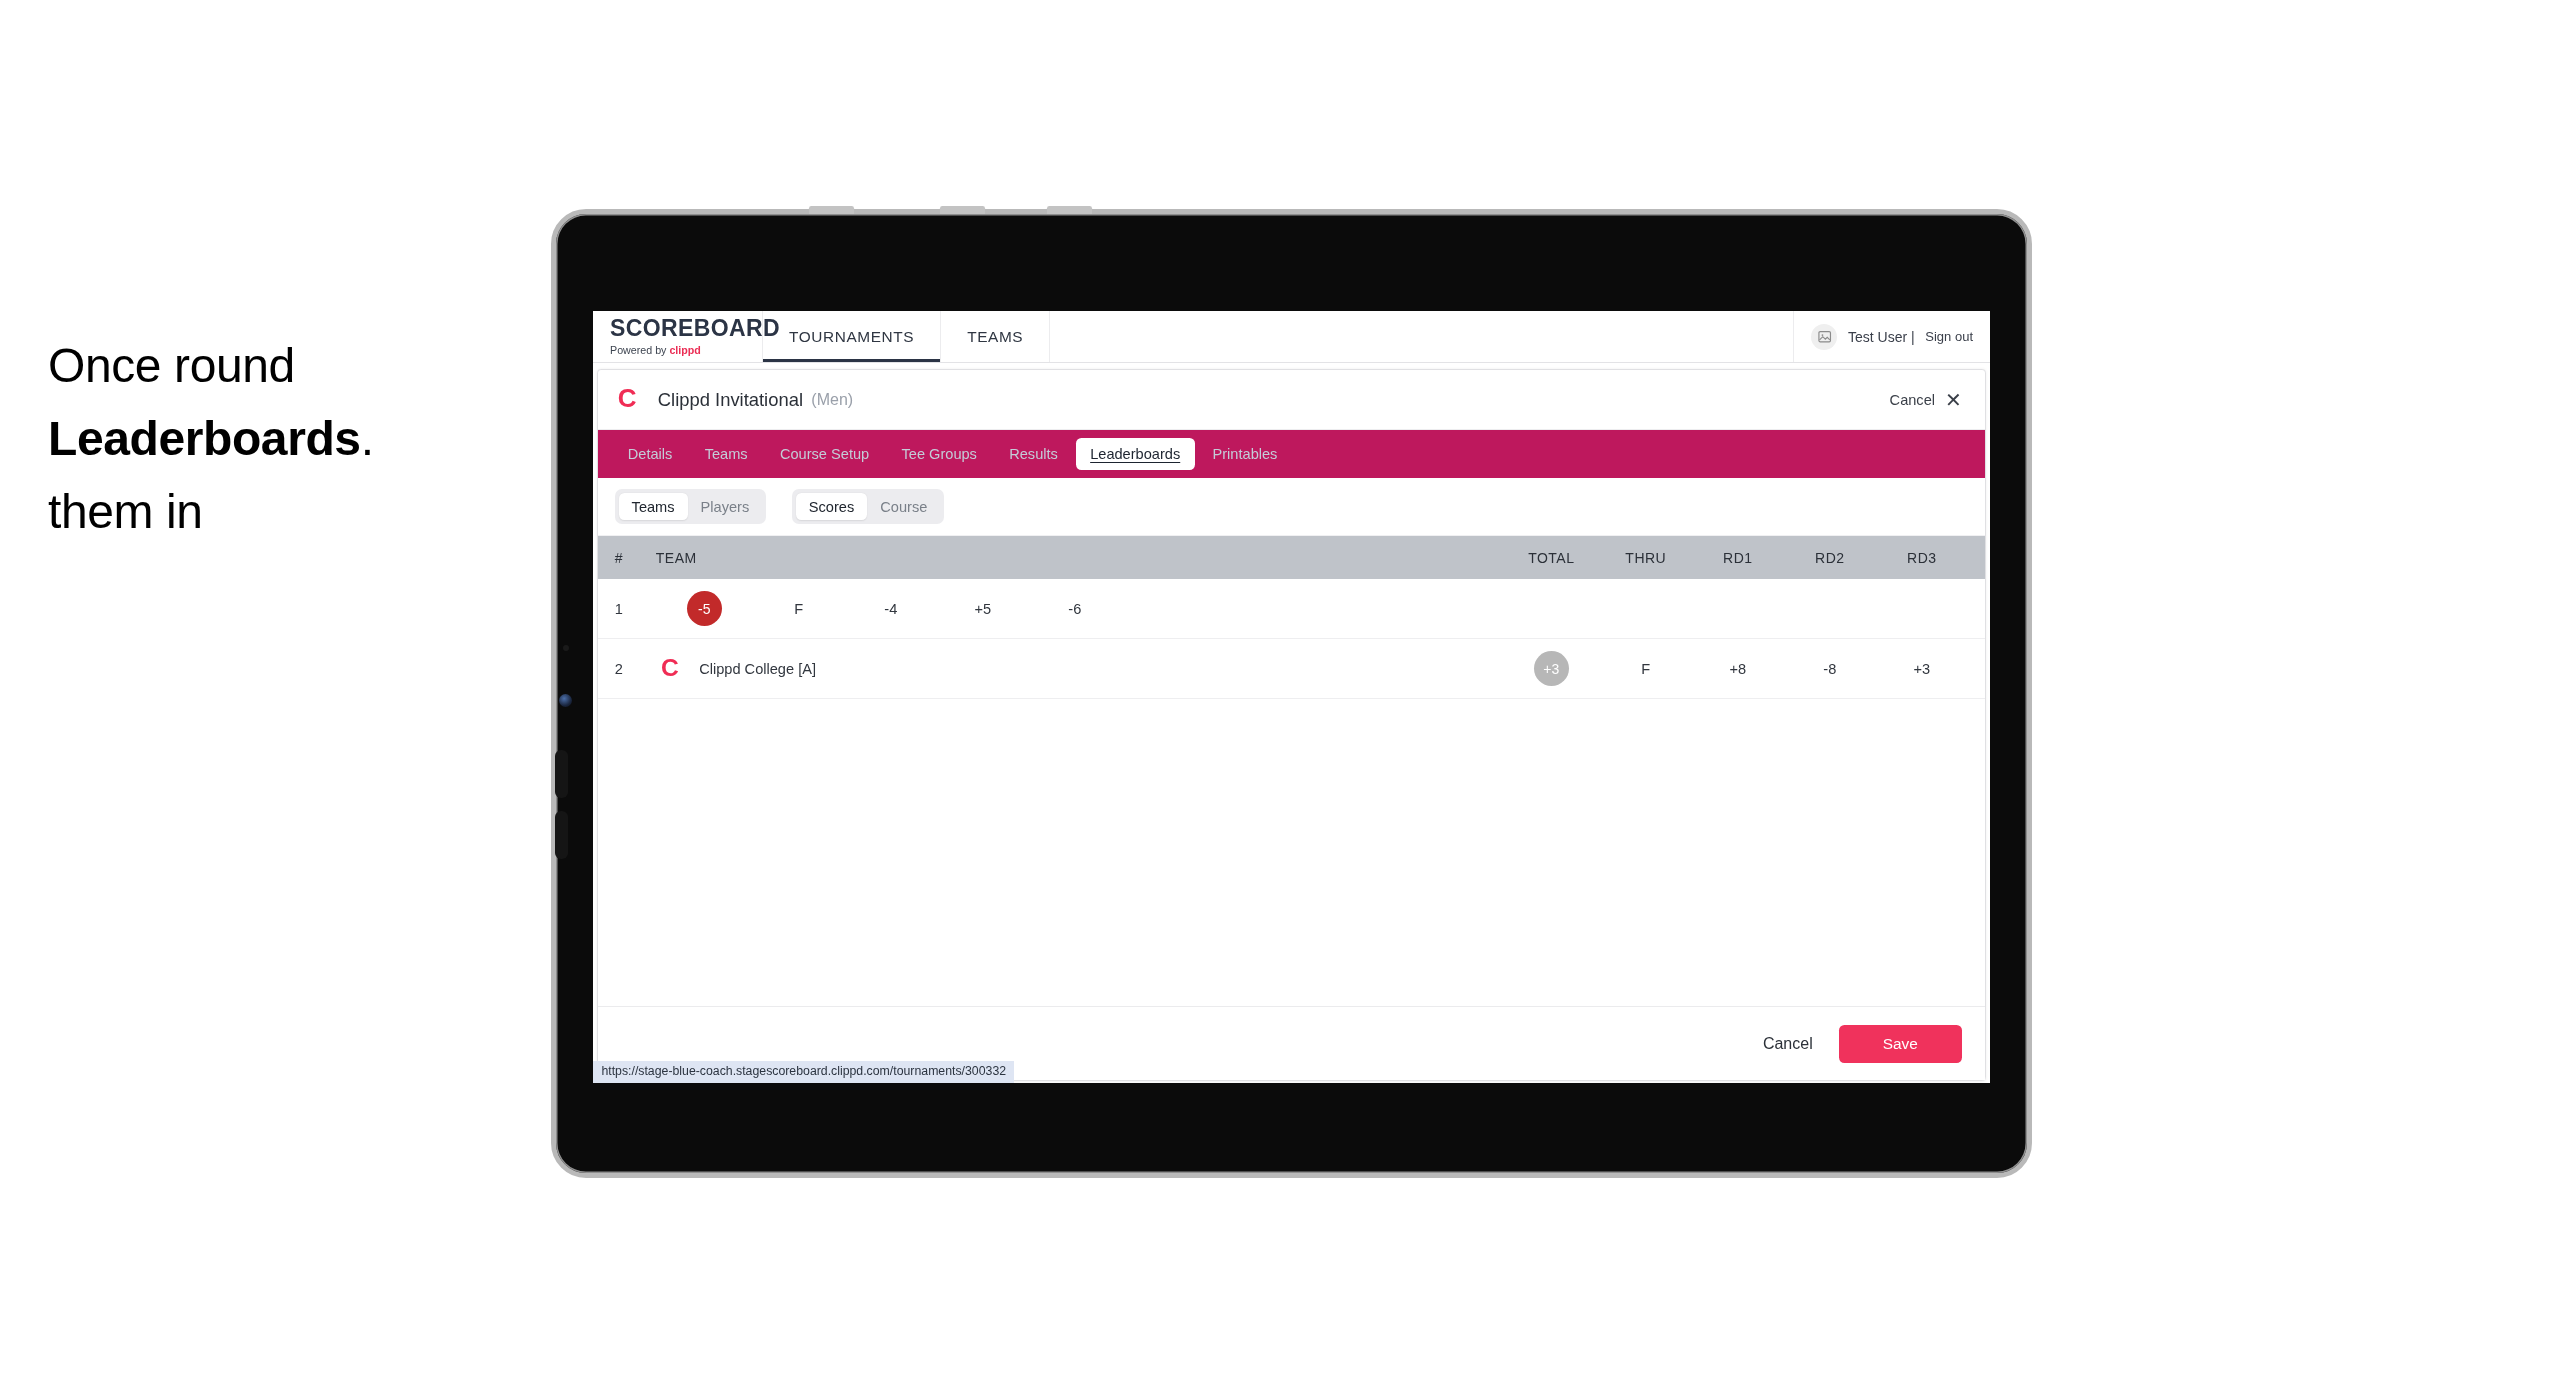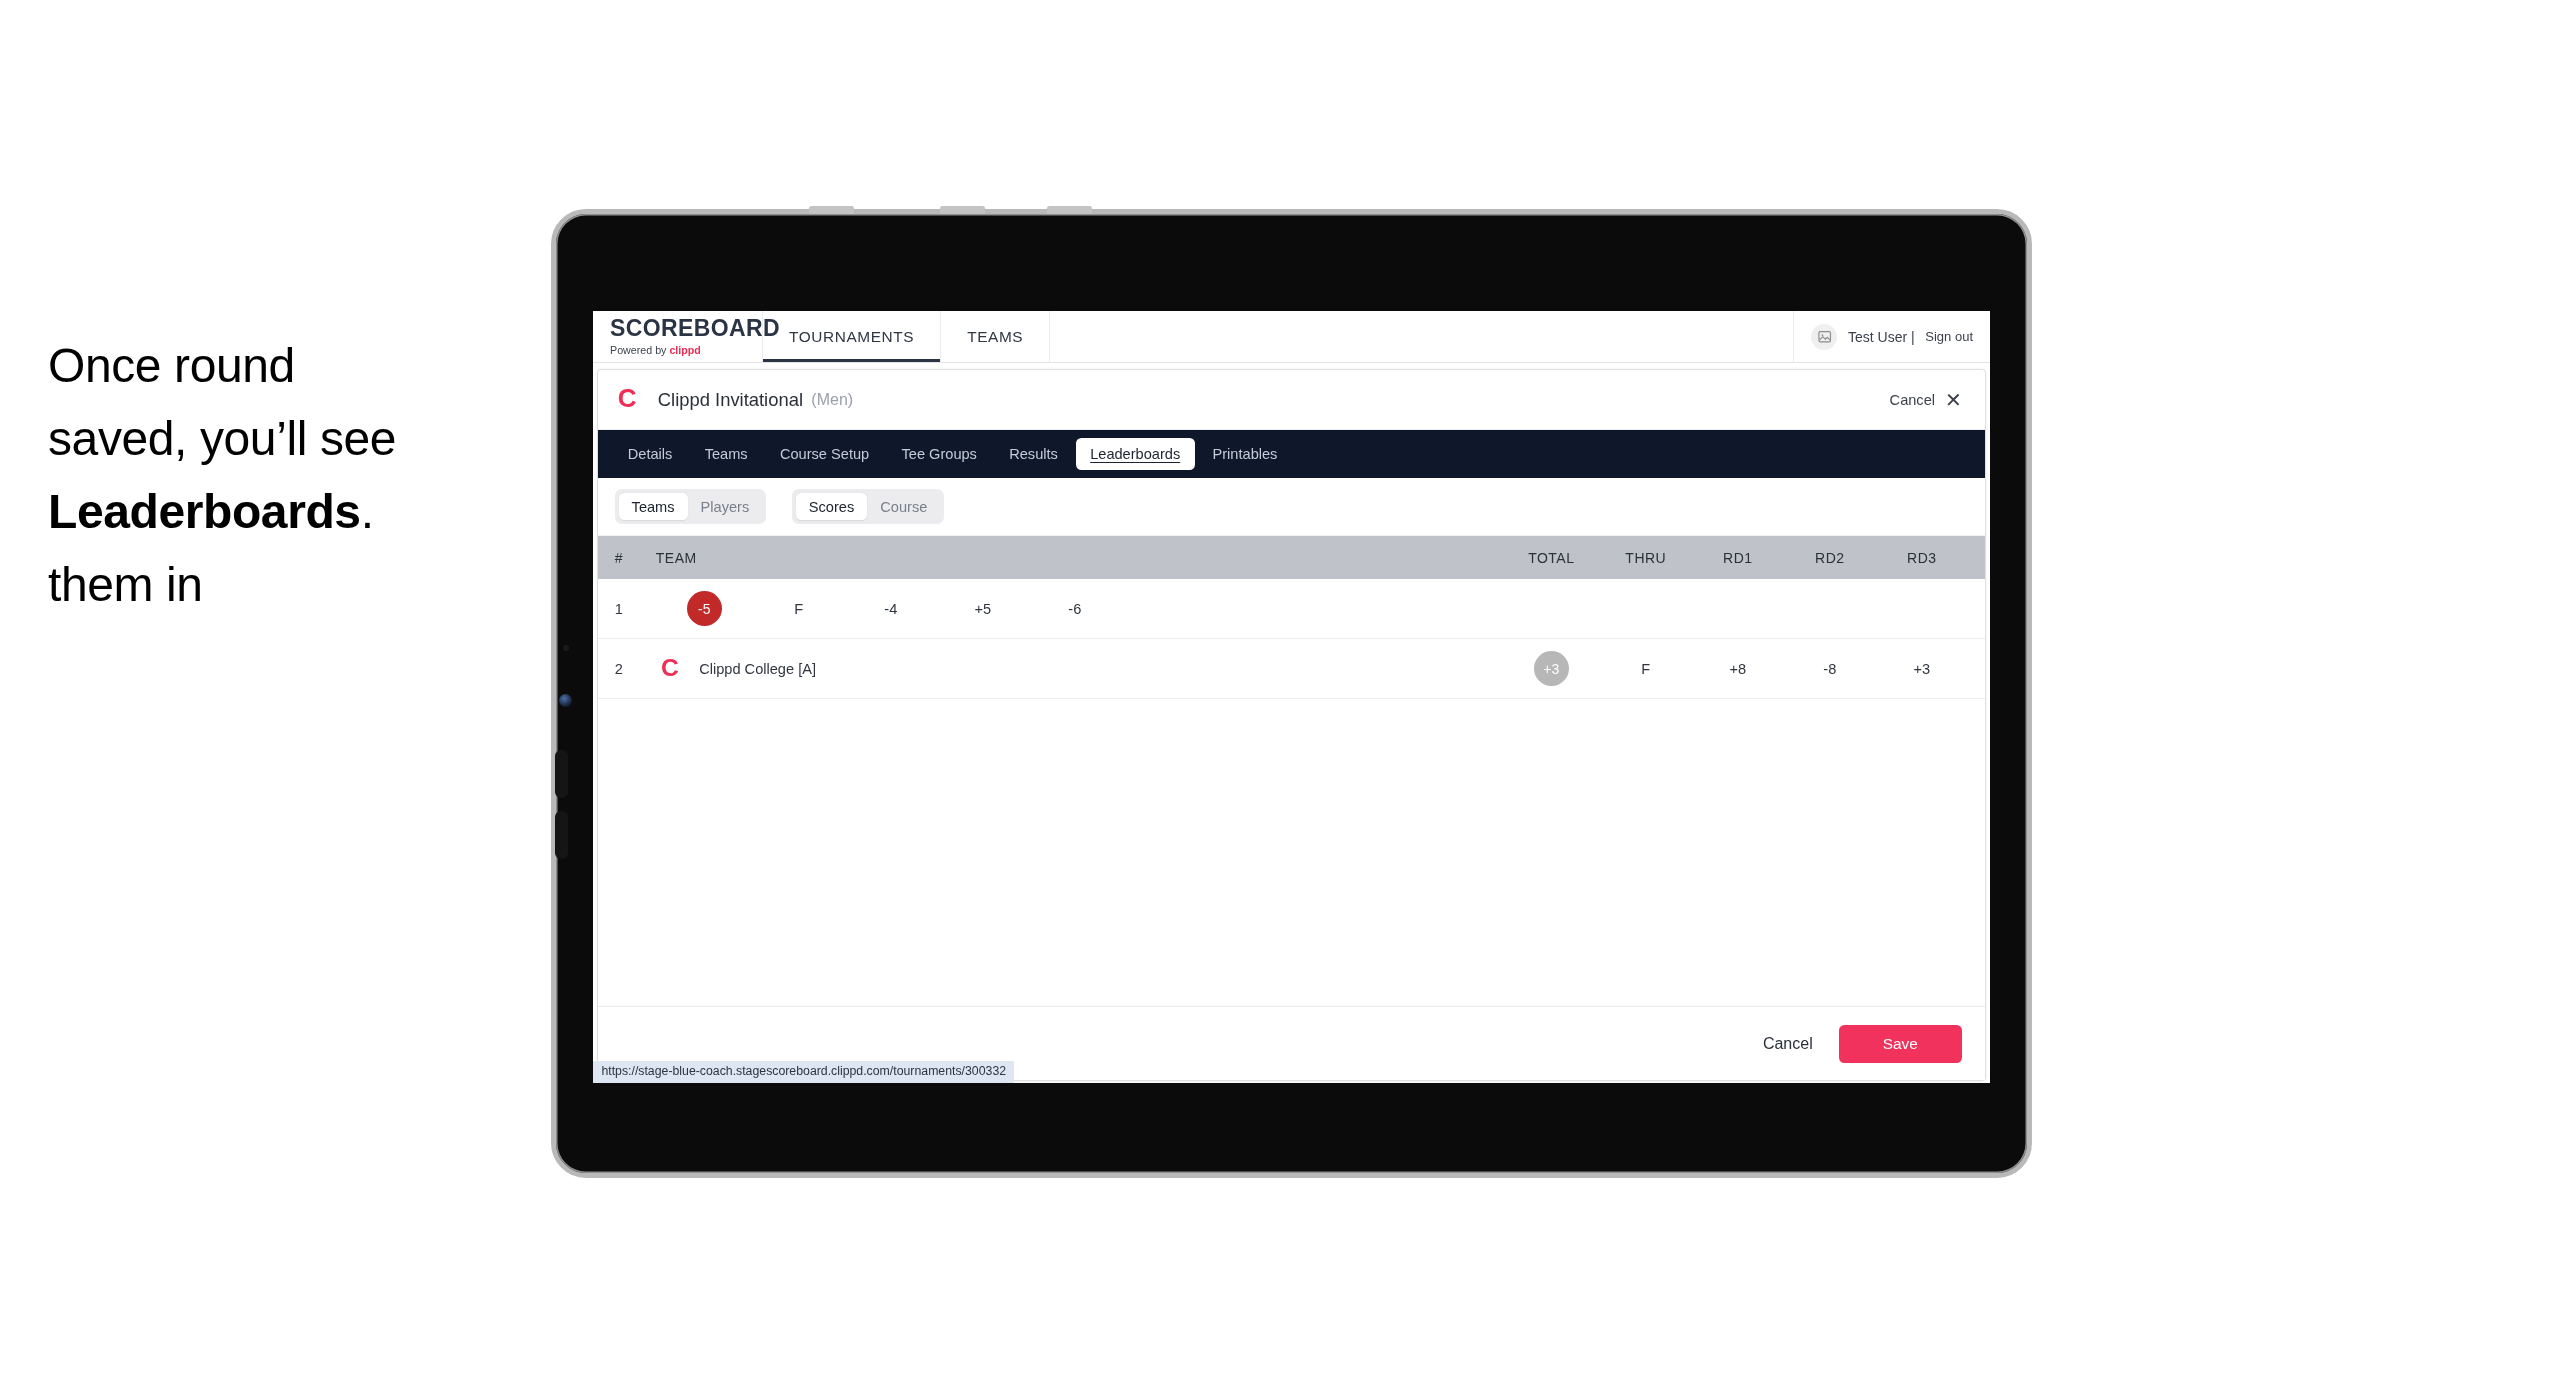--- a/index.html
+++ b/index.html
@@ -138,21 +138,21 @@
   #modal-subtitle { font-size: 16px; color: #9aa0aa; margin-left: 8.4px; }
   #modal-close {
     margin-left: auto; display: flex; align-items: center; gap: 10px;
     font-size: 14.6px; color: #3a3f48; cursor: pointer;
   }
   #modal-close .x { font-size: 20px; line-height: 1; }
 
   
   #tabstrip {
     height: 48px;
-    background: #0f172a;
+    background: #be185d;
     display: flex; align-items: center;
     padding-left: 15.4px;
     gap: 3.1px;
   }
   .tstab {
     font-size: 14.6px; color: #c4ccd8;
     padding: 7.7px 14.6px; border-radius: 5.4px;
     cursor: pointer; white-space: nowrap;
   }
   .tstab.active {
@@ -248,21 +248,20 @@
     font-size: 12.3px;
     padding: 3.8px 8.4px 4.6px 8.4px;
     white-space: nowrap;
   }
 </style>
 </head>
 <body>
 
 <div id="caption">
   <div>Once round</div>
-  <div>saved, you’ll see</div>
   <div><b>Leaderboards</b><span>.</span></div>
   <div>them in</div>
 </div>
 
 <div id="tablet">
   <div class="top-btn" style="left:253px"></div>
   <div class="top-btn" style="left:384px"></div>
   <div class="top-btn" style="left:491px"></div>
   <div id="mic"></div>
   <div id="cam"></div>

